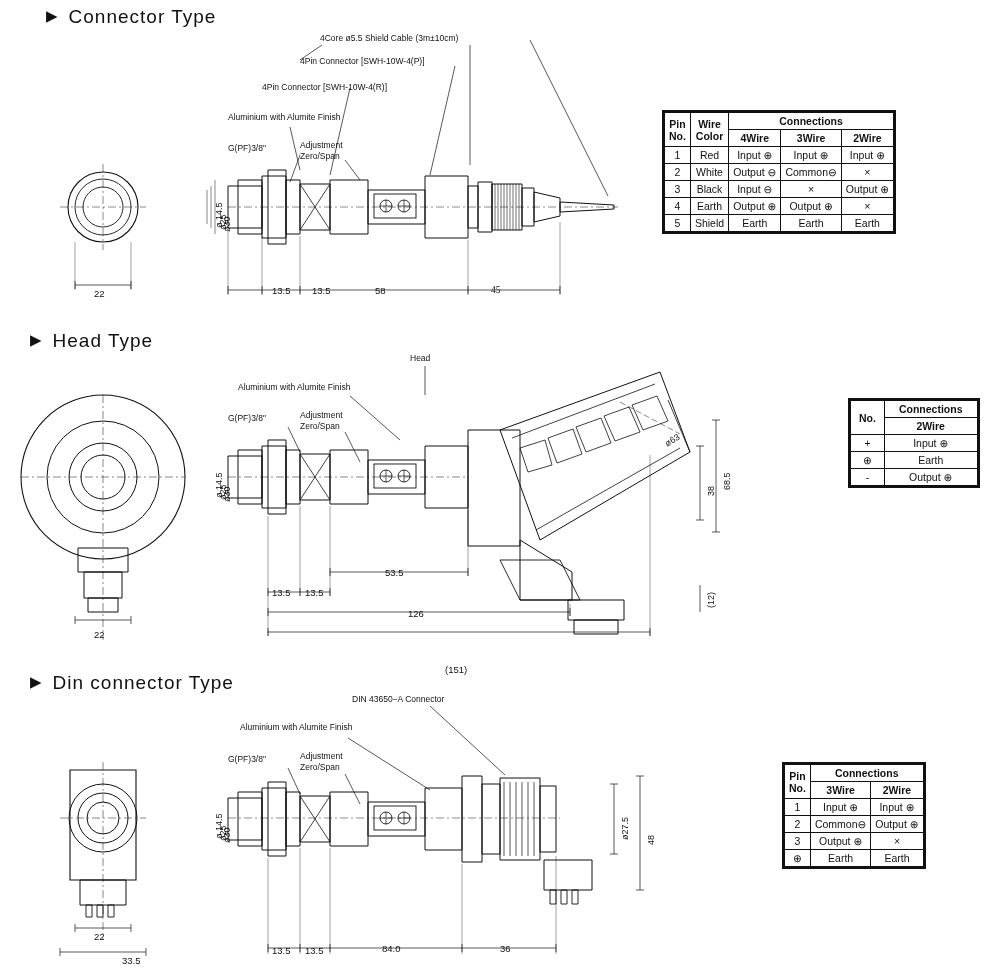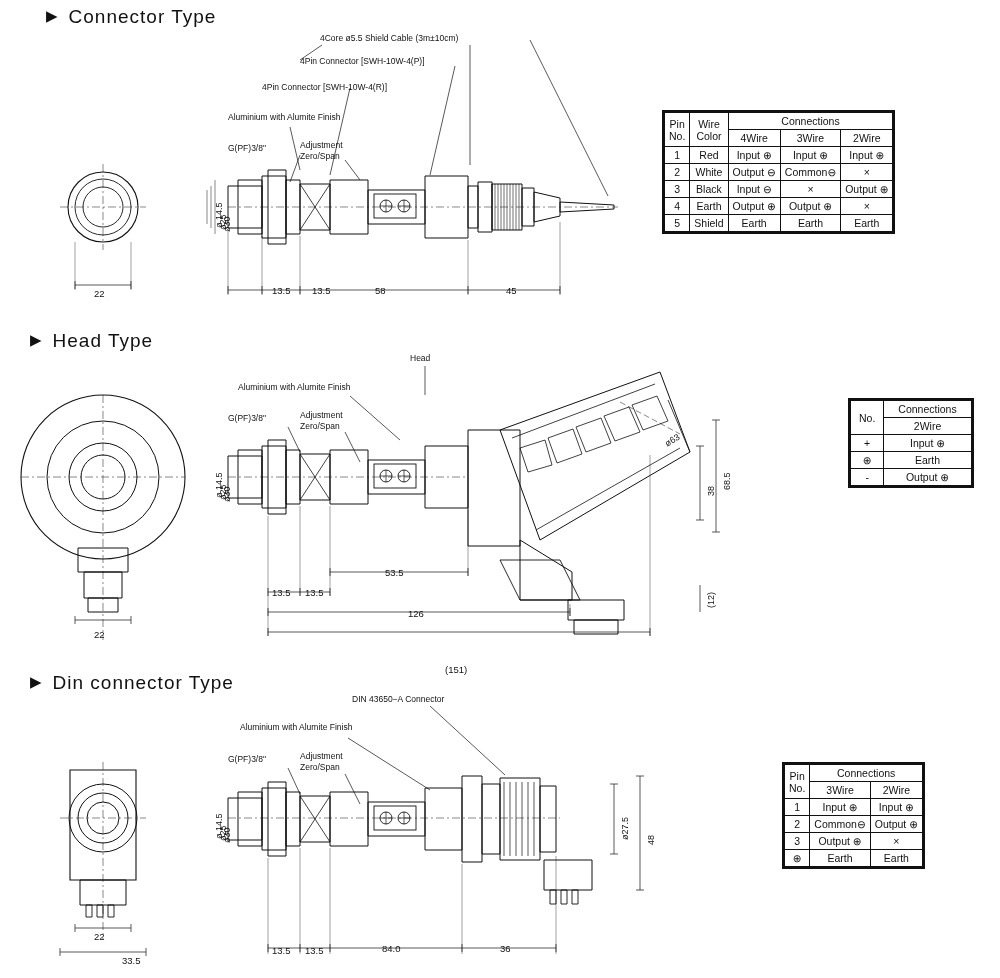--- a/index.html
+++ b/index.html
@@ -8,21 +8,21 @@
     font-family:"Liberation Sans", sans-serif;
     color:#111;position:relative;overflow:hidden;
   }
   .sec-title{position:absolute;font-size:19px;letter-spacing:1px;color:#111;}
   .sec-title .tri{display:inline-block;margin-right:10px;color:#111;font-size:15px;vertical-align:2px;}
   .lbl{position:absolute;font-size:9.5px;color:#111;white-space:nowrap;}
   .lbl.small{font-size:8.5px;}
   svg{position:absolute;left:0;top:0;overflow:visible;}
   .tbl{position:absolute;border-collapse:collapse;font-size:10.5px;background:#fff;}
   .tbl td,.tbl th{border:1px solid #111;text-align:center;padding:2px 4px;font-weight:normal;color:#111;}
-  .tbl .hd{font-weight:normal;}
+  .tbl .hd{font-weight:bold;}
   .tbl-outer{position:absolute;border:2px solid #111;padding:0;background:#fff;}
   .tbl-outer .tbl{position:static;}
   .rot{transform-origin:0 0;white-space:nowrap;position:absolute;font-size:9px;}
   .dim{position:absolute;font-size:9.5px;}
 </style>
 </head>
 <body>
 
 <div class="sec-title" style="left:30px;top:6px;padding-left:16px;">
   <span class="tri">▶</span><span>Connector Type</span>
@@ -284,21 +284,21 @@
 <div class="lbl small" style="left:262px;top:82px;">4Pin  Connector  [SWH-10W-4(R)]</div>
 <div class="lbl small" style="left:228px;top:112px;">Aluminium with Alumite Finish</div>
 <div class="lbl small" style="left:228px;top:143px;">G(PF)3/8"</div>
 <div class="lbl small" style="left:300px;top:140px;">Adjustment</div>
 <div class="lbl small" style="left:300px;top:151px;">Zero/Span</div>
 
 <div class="dim" style="left:94px;top:288px;">22</div>
 <div class="dim" style="left:272px;top:285px;">13.5</div>
 <div class="dim" style="left:312px;top:285px;">13.5</div>
 <div class="dim" style="left:375px;top:285px;">58</div>
-<div class="dim" style="left:506px;top:285px;">45</div>
+<div class="dim" style="left:491px;top:285px;font-family:Liberation Serif, serif;">45</div>
 <div class="rot" style="left:222px;top:232px;transform:rotate(-90deg);">ø30</div>
 <div class="rot" style="left:218px;top:230px;transform:rotate(-90deg);">ø25</div>
 <div class="rot" style="left:214px;top:228px;transform:rotate(-90deg);">ø 14.5</div>
 
 <div class="tbl-outer" style="left:662px;top:110px;">
   <table class="tbl">
     <tbody>
         <tr>
       <td rowspan="2" class="hd">
         <div>Pin</div>

